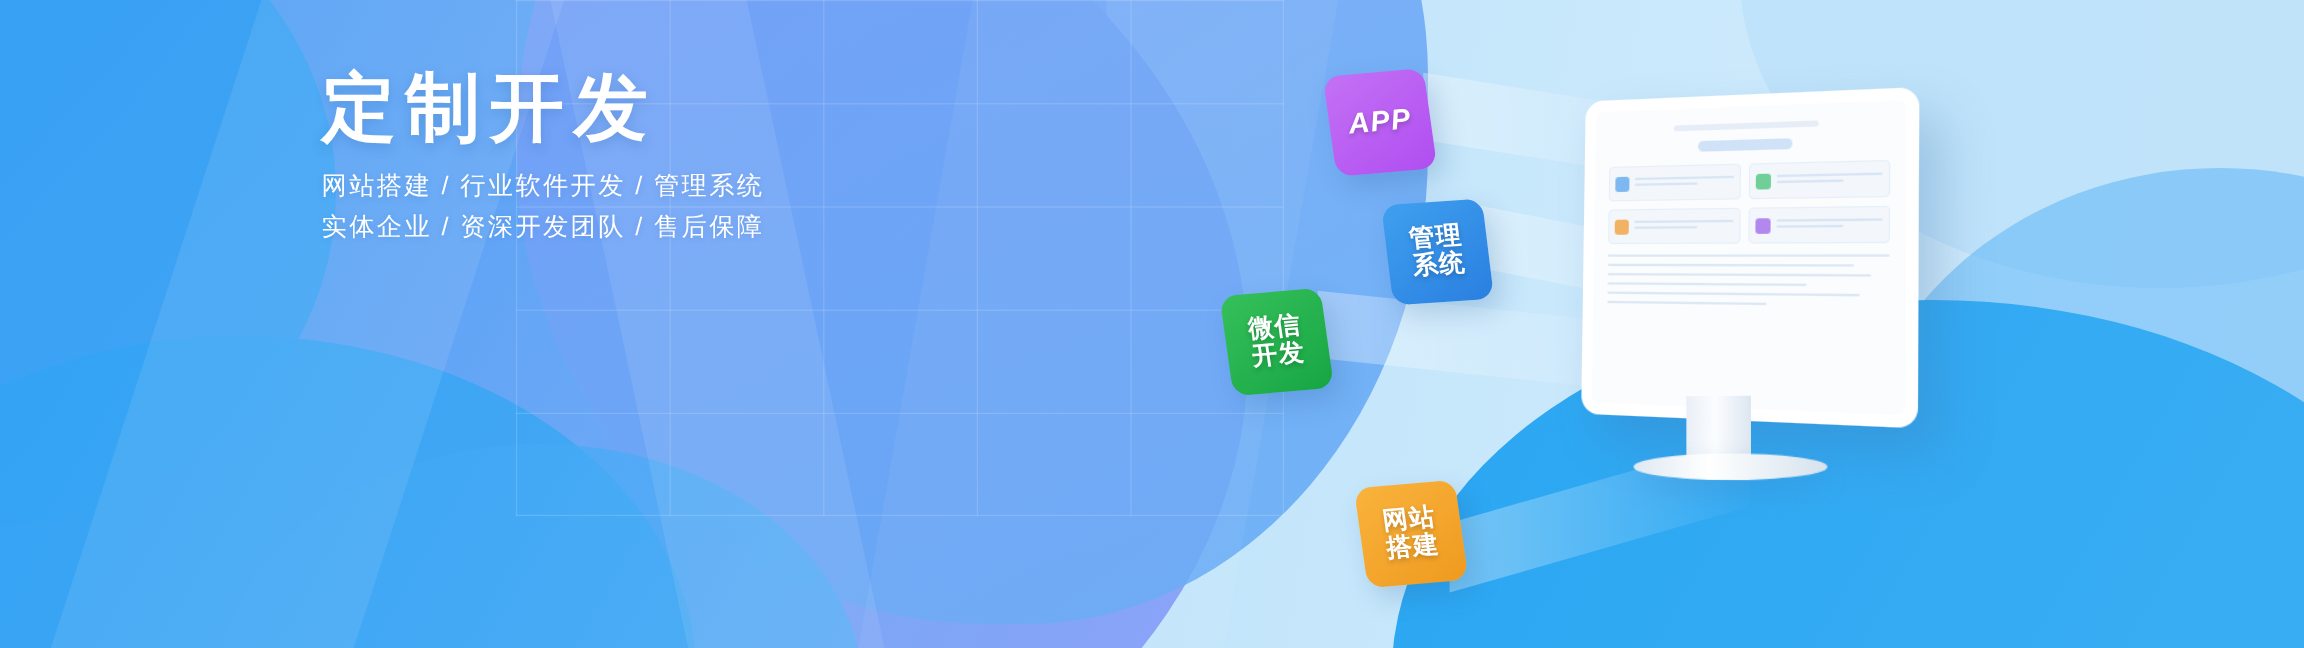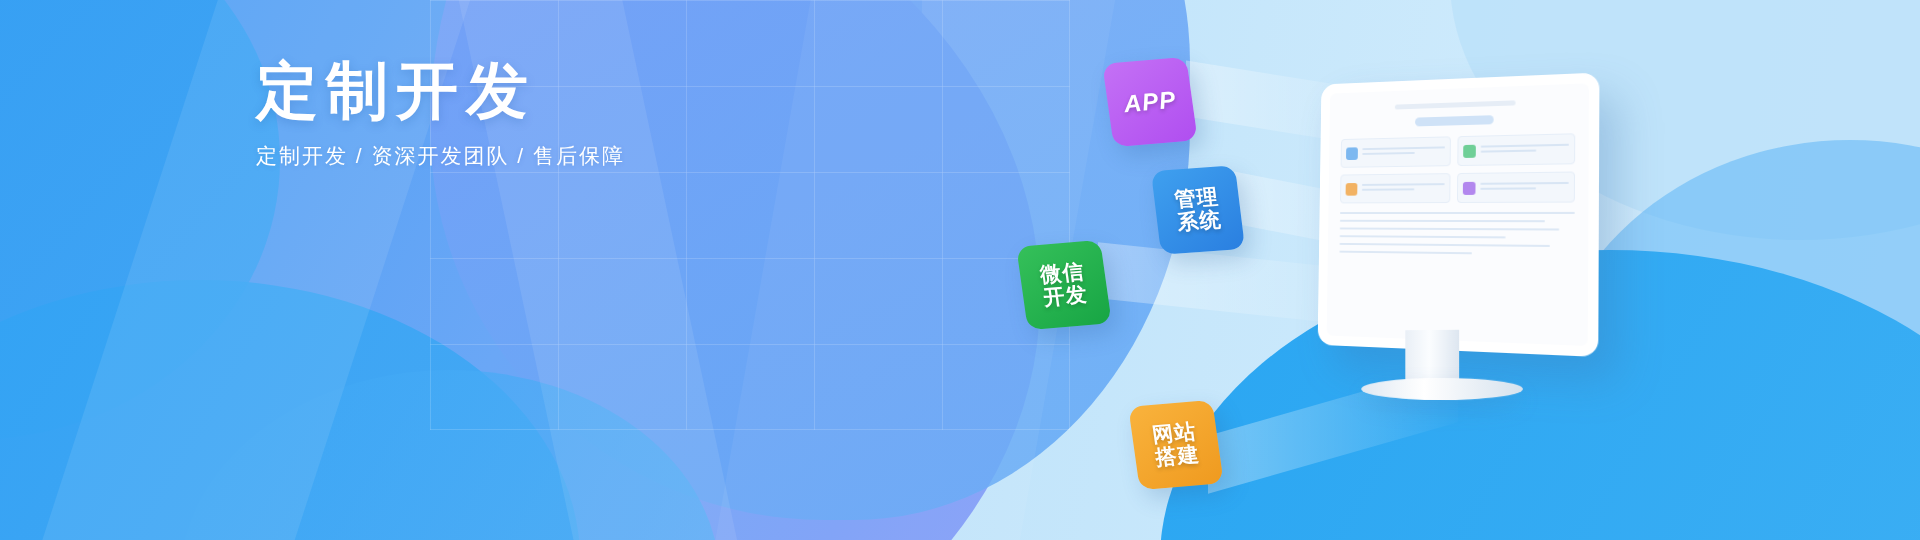--- a/index.html
+++ b/index.html
@@ -143,21 +143,21 @@
   .grid-lines .gl-v, .grid-lines .gl-h {
     position: absolute;
     background: rgba(255,255,255,0.45);
   }
   .grid-lines .gl-v { width: 1px; height: 100%; }
   .grid-lines .gl-h { height: 1px; width: 100%; }
 
   
   .text-block {
     position: absolute;
-    left: 256px;
+    left: 268px;
     top: 58px;
     width: 560px;
     z-index: 6;
   }
 
   .headline {
     font-size: 62px;
     font-weight: bold;
     color: #ffffff;
     letter-spacing: 8px;
@@ -367,21 +367,22 @@
     <div class="gl-h" style="top:429px"></div>
   </div>
 
   <div class="card-beam" style="left:1186px; top:78px; width:220px; height:56px; transform:skewY(9deg);"></div>
   <div class="card-beam" style="left:1234px; top:190px; width:190px; height:52px; transform:skewY(11deg);"></div>
   <div class="card-beam" style="left:1098px; top:258px; width:300px; height:56px; transform:skewY(6deg);"></div>
   <div class="card-beam" style="left:1208px; top:400px; width:250px; height:58px; transform:skewY(-16deg);"></div>
 
   <div class="text-block">
     <h1 class="headline">定制开发</h1>
-    <p class="desc-line">定制开发 / 资深开发团队 / 售后保障</p>
+    <p class="desc-line">网站搭建 / 行业软件开发 / 管理系统</p>
+    <p class="desc-line">实体企业 / 资深开发团队 / 售后保障</p>
   </div>
 
   <div class="cards">
     <div class="card card-app">
       <span>APP</span>
     </div>
     <div class="card card-sys">
       <span>管理</span>
       <span>系统</span>
     </div>

